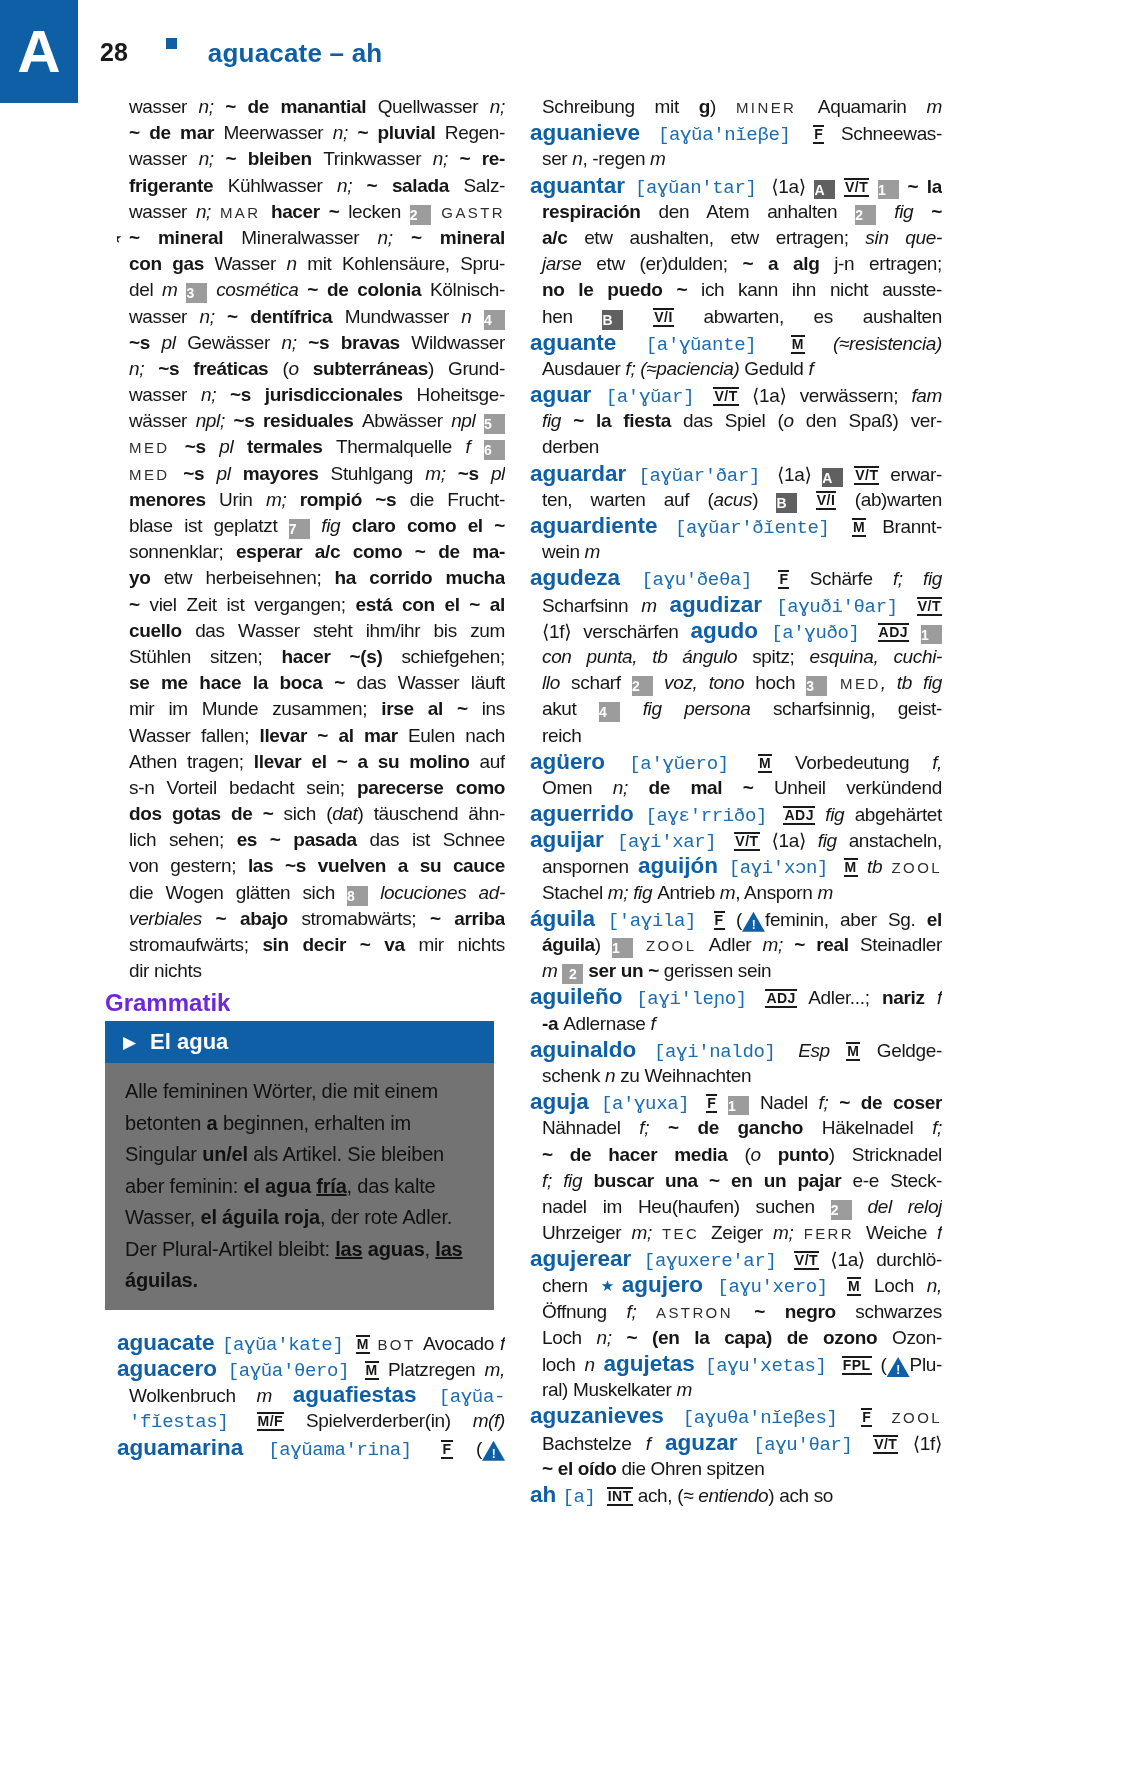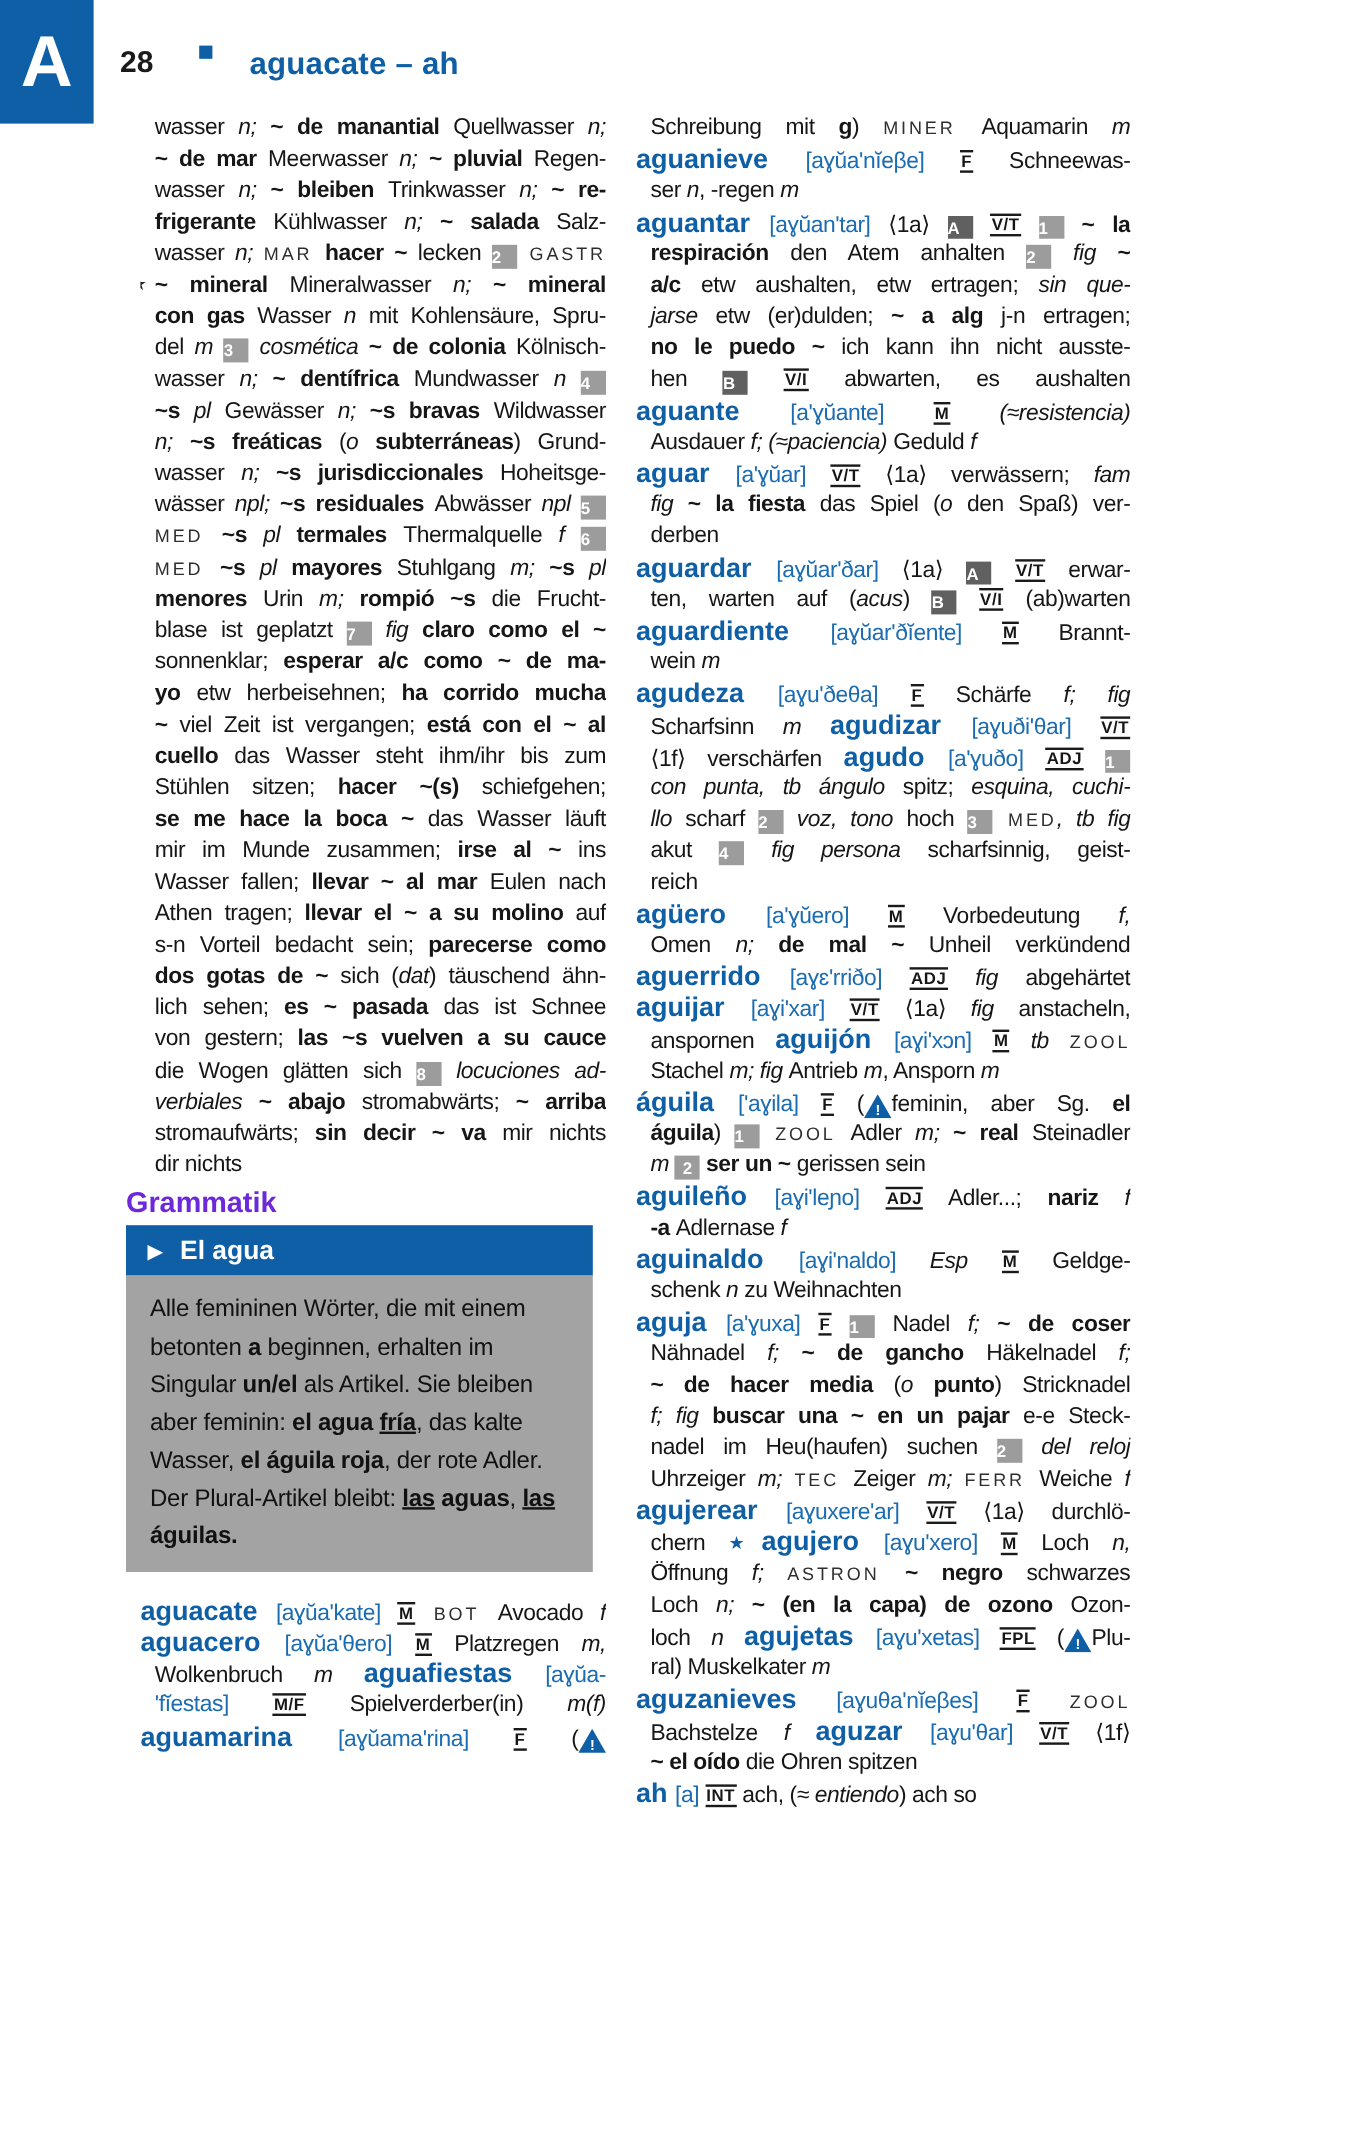--- a/index.html
+++ b/index.html
@@ -21,42 +21,42 @@
   .colR{width:412px;margin-left:25px;}
   .line{height:var(--lh);line-height:var(--lh);font-size:19px;letter-spacing:-0.35px;
         overflow:hidden;white-space:normal;}
   .line.ind{padding-left:12px;}
   .line.just{text-align:justify;text-align-last:justify;text-justify:inter-word;}
   .t{}
   .b{font-weight:bold;}
   .i{font-style:italic;}
   .bu{font-weight:bold;text-decoration:underline;}
   .hw{font-weight:bold;color:var(--blue);font-size:22.5px;letter-spacing:0;}
-  .ph{color:#1b6cb0;}
+  .ph{color:#1b6cb0;font-family:Liberation Mono, monospace;}
   .pos{display:inline-block;font-size:14px;font-weight:600;letter-spacing:.5px;line-height:15px;
        border-top:2px solid #1a1a1a;border-bottom:2px solid #1a1a1a;padding:0 1px;vertical-align:1px;}
   .cat{font-size:15px;letter-spacing:2.4px;color:#2e2e2e;}
   .nb,.lb{display:inline-block;width:21px;height:20px;line-height:20px;text-align:center;
           color:#fff;font-size:14px;font-weight:bold;vertical-align:-2px;letter-spacing:0;}
   .nb{background:#9c9c9c;}
   .lb{background:#606060;}
   .star{color:var(--blue);font-size:15px;vertical-align:1px;}
   .star.blk{color:#222;}
   .star.hang{display:inline-block;width:20px;margin-left:-20px;}
   .warn{display:inline-flex;align-items:flex-end;justify-content:center;width:23px;height:20px;
         background:var(--blue);clip-path:polygon(50% 0,100% 100%,0 100%);vertical-align:-3px;}
   .warn .excl{color:#fff;font-weight:bold;font-size:12px;line-height:14px;}
   
   .gbox{width:389px;margin-left:-12px;}
   .glabel{margin-top:6px;height:26px;line-height:26px;text-align:left;padding-right:3px;
           font-size:24px;font-weight:bold;color:#6d28d9;}
   .gbar{margin-top:5px;height:42px;background:var(--blue);display:flex;align-items:center;padding-left:18px;box-sizing:border-box;}
   .gtri{color:#fff;font-size:17px;margin-right:14px;line-height:1;}
   .gtitle{color:#fff;font-size:22px;font-weight:bold;}
-  .gbody{background:#a3a3a3;padding:13px 14px 13px 20px;}
+  .gbody{background:#737373;padding:13px 14px 13px 20px;}
   .gbody .line{height:31.5px;line-height:31.5px;font-size:20px;letter-spacing:-0.2px;color:#111;}
   .entriesL{margin-top:20px;}
 </style>
 </head>
 <body>
 
 <div class="page">
   <div class="atab">
     <span>A</span>
   </div>

